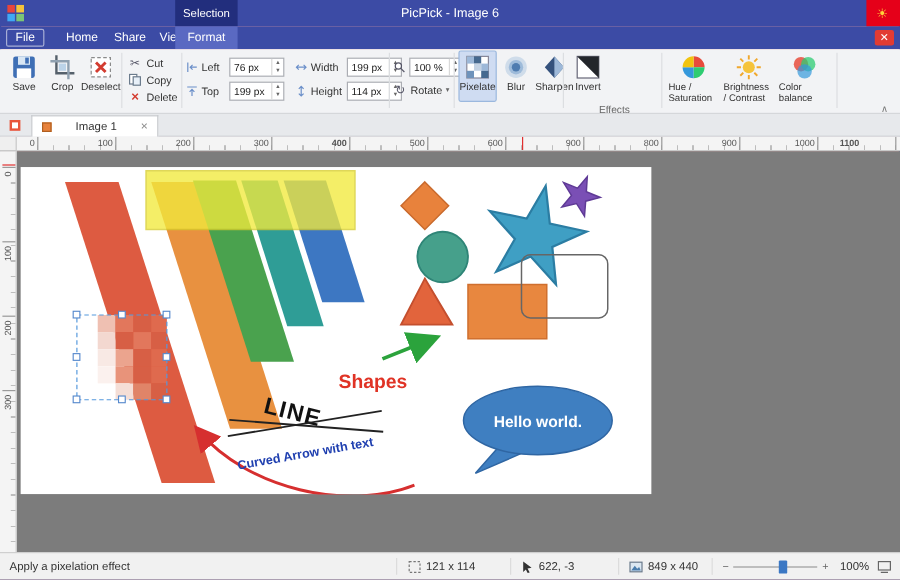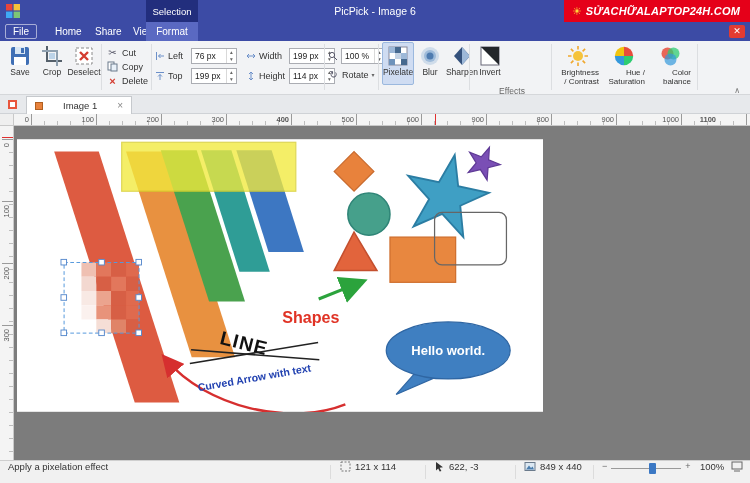--- a/index.html
+++ b/index.html
@@ -20,21 +20,21 @@
 .menubar{position:absolute;top:22px;left:0;right:0;height:19px;background:#3c4ba5;color:#fff;font-size:10px;}
 .menuitem{position:absolute;top:2px;height:15px;display:flex;align-items:center;padding:0 7px;}
 .fileitem{border:1px solid rgba(255,255,255,.55);border-radius:2px;}
 .fmttab{position:absolute;left:146px;top:0;width:52px;height:19px;background:#5a69c2;display:flex;align-items:center;justify-content:center;}
 .adclose{position:absolute;right:5px;top:3px;width:16px;height:13px;background:#e23b32;border-radius:2px;color:#fff;font-size:9px;line-height:13px;text-align:center;}
 
 
 .ribbon{position:absolute;top:41px;left:0;right:0;height:54px;background:#f2f3f5;border-bottom:1px solid #d5d7da;}
 .vsep{position:absolute;top:3px;height:46px;width:0;border-left:1px solid #dcdee1;}
 .rgroup{position:absolute;top:1px;height:46px;display:flex;align-items:flex-start;}
-.bigbtn{width:32px;min-height:43px;display:flex;flex-direction:column;align-items:center;padding:2px 1px 0;font-size:8.5px;color:#333;border:1px solid transparent;text-align:right;line-height:1.15;}
+.bigbtn{width:32px;min-height:43px;display:flex;flex-direction:column;align-items:center;padding:2px 1px 0;font-size:8.5px;color:#333;border:1px solid transparent;text-align:left;line-height:1.15;}
 .bigbtn .ico{width:22px;height:22px;margin-bottom:1px;}
 .bigbtn.wide{width:46px;font-size:8px;}
 .bigbtn.sel{background:#cfdcf2;border:1px solid #9bb8de;border-radius:2px;}
 .smallcol{display:flex;flex-direction:column;gap:1px;padding-top:4px;}
 .smallrow{display:flex;align-items:center;gap:4px;height:13px;font-size:9px;color:#333;padding:0 3px;}
 .glyphico{font-size:10px;color:#556;width:11px;text-align:center;}
 .redx{color:#d33c30;font-weight:bold;font-size:11px;width:11px;text-align:center;}
 .grid2{display:grid;grid-template-columns:auto auto;column-gap:9px;row-gap:4px;padding-top:6px;}
 .fieldrow{display:flex;align-items:center;gap:3px;font-size:9px;color:#333;}
 .flabel.w1{min-width:20px;}
@@ -65,21 +65,21 @@
 .workspace{position:absolute;top:126px;left:0;right:0;bottom:23px;background:#7c7c7c;}
 .vruler{position:absolute;left:0;top:0;bottom:0;width:14px;background:#f4f4f4;border-right:1px solid #c9c9c9;overflow:hidden;
   background-image:repeating-linear-gradient(180deg,#bdbdbd 0 1px,transparent 1px 13px);background-repeat:no-repeat;background-position:right 13px;background-size:4px 321px;background-color:#f4f4f4;}
 .vtick{position:absolute;left:2px;width:11px;height:1px;background:#9a9a9a;}
 .vlab{position:absolute;left:2px;width:44px;text-align:right;font-size:7.5px;color:#555;transform-origin:0 0;transform:rotate(-90deg);}
 .vmarker{position:absolute;left:2px;top:11px;width:11px;height:1px;background:#e03030;}
 .imgsvg{position:absolute;left:17px;top:13px;}
 
 
 .statusbar{position:absolute;left:0;right:0;bottom:0;height:23px;background:#f1f1f1;border-top:1px solid #cfcfcf;font-size:9.5px;color:#333;}
-.sitem{position:absolute;top:0;height:22px;display:flex;gap:4px;}
+.sitem{position:absolute;top:0;height:22px;display:flex;align-items:center;gap:4px;}
 .ssep{position:absolute;top:4px;height:14px;border-left:1px solid #dcdcdc;}
 .slider{position:relative;width:70px;height:14px;}
 .slidertrack{position:absolute;left:0;right:0;top:7px;height:1px;background:#9a9a9a;}
 .sliderthumb{position:absolute;left:38px;top:2px;width:7px;height:11px;background:#3b78c4;border-radius:1px;}
 .zglyph{color:#666;font-size:9px;}
 </style>
 </head>
 <body>
 
 <div id="app">
@@ -88,21 +88,20 @@
     <svg class="logo" viewBox="0 0 14 14">
       <rect x="0" y="0" width="6.4" height="6.4" fill="#e8453c"></rect>
       <rect x="7.6" y="0" width="6.4" height="6.4" fill="#f5c33b"></rect>
       <rect x="0" y="7.6" width="6.4" height="6.4" fill="#3fa9f5"></rect>
       <rect x="7.6" y="7.6" width="6.4" height="6.4" fill="#7cc576"></rect>
     </svg>
     <div class="ctxtab">Selection</div>
     <div class="wintitle">PicPick - Image 6</div>
     <div class="watermark">
       <span class="sun">☀</span>
-      <span class="wmtext">SỬACHỮALAPTOP24H.COM</span>
     </div>
   </div>
 
   <div class="menubar">
     <div class="menuitem fileitem" style="left:5px">File</div>
     <div class="menuitem" style="left:48px">Home</div>
     <div class="menuitem" style="left:88px">Share</div>
     <div class="menuitem" style="left:126px">View</div>
     <div class="fmttab">Format</div>
     <div class="adclose">✕</div>
@@ -277,36 +276,36 @@
             <rect x="2" y="2" width="18" height="18" fill="#fff" stroke="#667"></rect>
             <path d="M2 2h18v18z" fill="#23262b"></path>
           </svg>
         <span>Invert</span>
       </div>
     </div>
     <div class="vsep" style="left:551px"></div>
 
     <div class="rgroup" style="left:555px">
       <div class="bigbtn wide">
-        <svg class="ico" viewBox="0 0 22 22">
-            <circle cx="11" cy="11" r="5" fill="#f5c33b"></circle>
-            <g stroke="#f0a82e" stroke-width="1.6">
-              <path d="M11 1v3.5M11 17.5V21M1 11h3.5M17.5 11H21M3.9 3.9l2.5 2.5M15.6 15.6l2.5 2.5M18.1 3.9l-2.5 2.5M6.4 15.6l-2.5 2.5"></path>
-            </g>
-          </svg>
-        <span>Brightness / Contrast</span>
-      </div>
-      <div class="bigbtn wide">
         <svg class="ico" viewBox="0 0 24 24">
             <path d="M12 12L12 2A10 10 0 0 1 22 12Z" fill="#e74c3c"></path>
             <path d="M12 12L22 12A10 10 0 0 1 12 22Z" fill="#2ecc71"></path>
             <path d="M12 12L12 22A10 10 0 0 1 2 12Z" fill="#3498db"></path>
             <path d="M12 12L2 12A10 10 0 0 1 12 2Z" fill="#f1c40f"></path>
           </svg>
         <span>Hue / Saturation</span>
+      </div>
+      <div class="bigbtn wide">
+        <svg class="ico" viewBox="0 0 22 22">
+            <circle cx="11" cy="11" r="5" fill="#f5c33b"></circle>
+            <g stroke="#f0a82e" stroke-width="1.6">
+              <path d="M11 1v3.5M11 17.5V21M1 11h3.5M17.5 11H21M3.9 3.9l2.5 2.5M15.6 15.6l2.5 2.5M18.1 3.9l-2.5 2.5M6.4 15.6l-2.5 2.5"></path>
+            </g>
+          </svg>
+        <span>Brightness / Contrast</span>
       </div>
       <div class="bigbtn wide">
         <svg class="ico" viewBox="0 0 22 22">
             <circle cx="8.5" cy="8.5" r="6" fill="#e74c3c" opacity=".85"></circle>
             <circle cx="14.5" cy="8.5" r="6" fill="#2ecc71" opacity=".75"></circle>
             <circle cx="11.5" cy="14.5" r="6" fill="#3498db" opacity=".7"></circle>
           </svg>
         <span>Color balance</span>
       </div>
     </div>

